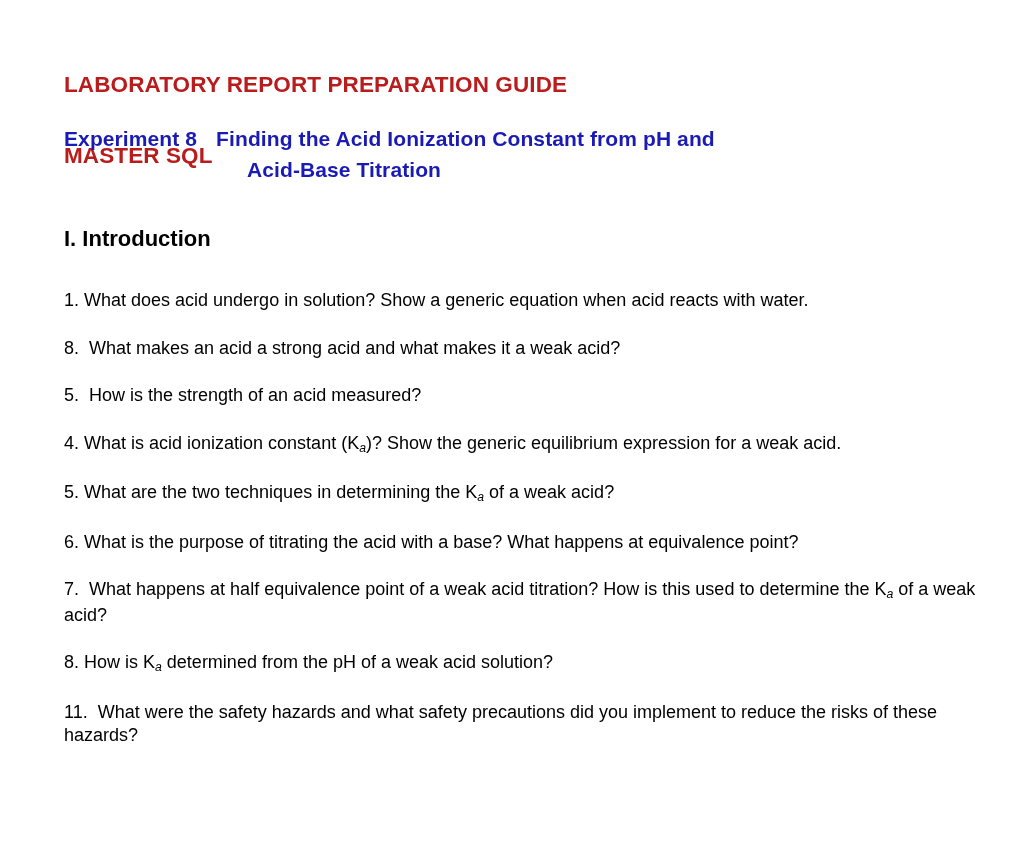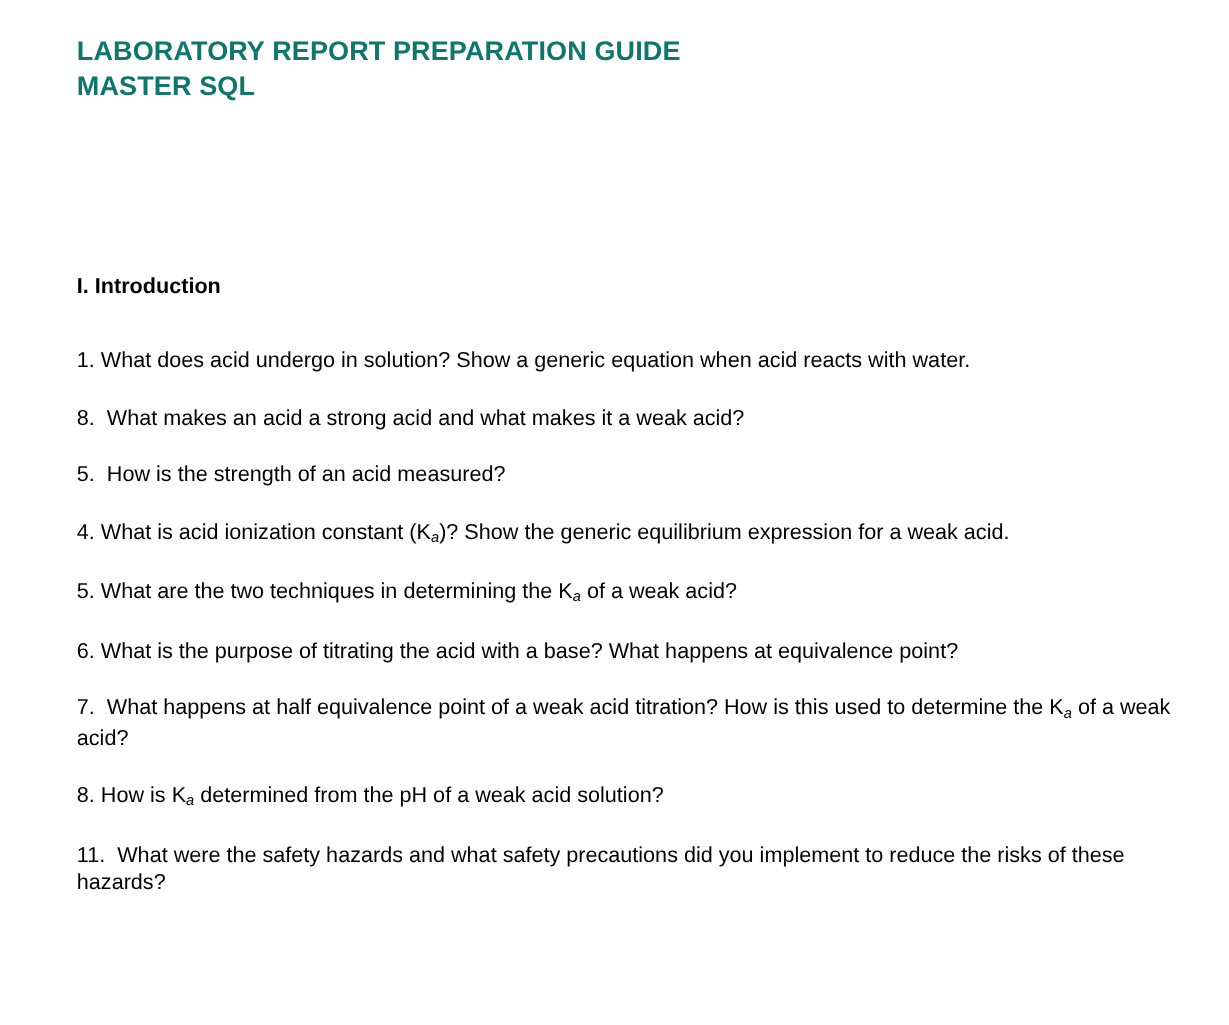--- a/index.html
+++ b/index.html
@@ -28,22 +28,23 @@
     position: absolute;
     left: 64px;
     top: 28px;
     width: 900px;
   }
   .doc-title .line {
     font-size: 22.5px;
     font-weight: bold;
     line-height: 29px;
     letter-spacing: 0.1px;
-    color: #0f766e;
+    color: #b91c1c;
     white-space: nowrap;
+    margin-top: 42px;
   }
 
   
   .exp-heading {
     position: absolute;
     left: 64px;
     top: 123px;
     width: 910px;
     color: #1a1ab5;
     font-size: 21px;
@@ -65,21 +66,21 @@
   .exp-heading .exp-title-2 {
     display: block;
     margin-left: 183px;
   }
 
   
   .section-heading {
     position: absolute;
     left: 64px;
     top: 228px;
-    font-size: 18px;
+    font-size: 22px;
     font-weight: bold;
     line-height: 21px;
     white-space: nowrap;
   }
 
   
   .questions {
     position: absolute;
     left: 64px;
     top: 289px;
@@ -110,20 +111,26 @@
 </head>
 <body>
 
 <div class="page">
 
   <div class="doc-title">
     <div class="line">LABORATORY REPORT PREPARATION GUIDE</div>
     <div class="line">MASTER SQL</div>
   </div>
 
+  <div class="exp-heading">
+    <span class="exp-row">
+      <span class="exp-label">Experiment 8</span><span class="exp-title-1">Finding the Acid Ionization Constant from pH and</span>
+    </span>
+    <span class="exp-title-2">Acid-Base Titration</span>
+  </div>
 
   <div class="section-heading">I. Introduction</div>
 
   <div class="questions">
       <div class="question"><span class="q-text">1. What does acid undergo in solution? Show a generic equation when acid reacts with water.</span></div>
       <div class="question"><span class="q-text">8.  What makes an acid a strong acid and what makes it a weak acid?</span></div>
       <div class="question"><span class="q-text">5.  How is the strength of an acid measured?</span></div>
       <div class="question"><span class="q-text">4. What is acid ionization constant (K<sub>a</sub>)? Show the generic equilibrium expression for a weak acid.</span></div>
       <div class="question"><span class="q-text">5. What are the two techniques in determining the K<sub>a</sub> of a weak acid?</span></div>
       <div class="question"><span class="q-text">6. What is the purpose of titrating the acid with a base? What happens at equivalence point?</span></div>

